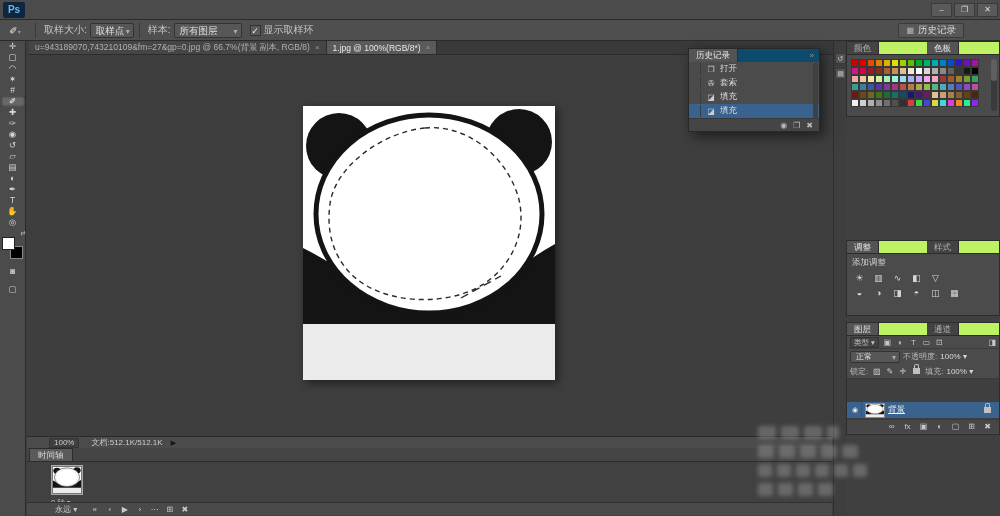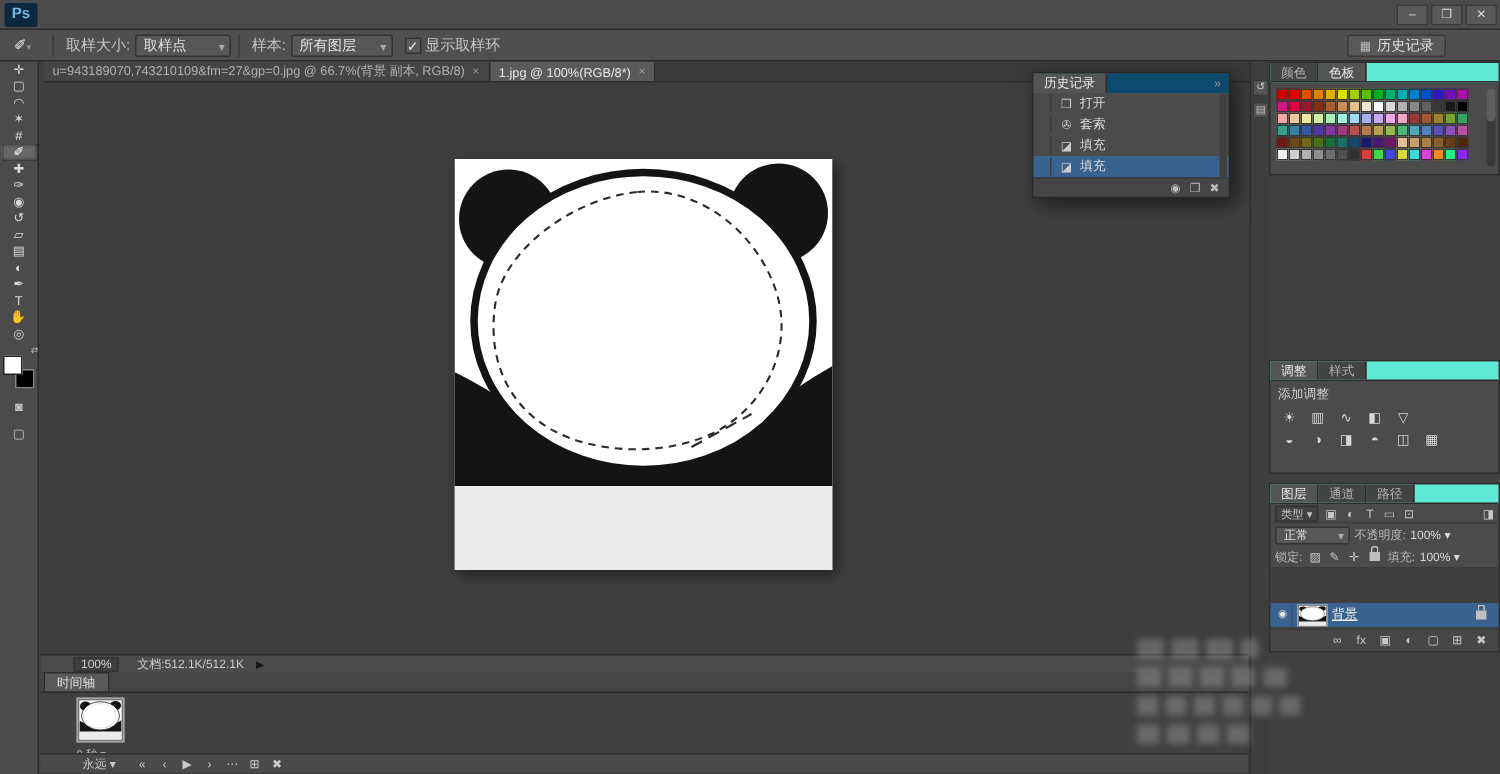--- a/index.html
+++ b/index.html
@@ -62,21 +62,21 @@
   .tr-btn { width:15px; text-align:center; }
 
   
   .dock-strip { position:absolute; left:833px; top:41px; width:13px; height:475px; background:#3e3e3e; border-left:1px solid #2e2e2e; z-index:4; }
   .dock-icon { width:11px; height:11px; margin:4px 1px; background:#545454; border:1px solid #3a3a3a; font-size:7px; line-height:9px; text-align:center; color:#ccc; }
   .dock-icon:first-child { margin-top:12px; }
 
   
   .right-col { position:absolute; left:846px; top:41px; width:154px; height:475px; background:#404040; z-index:4; }
   .panel { position:absolute; left:0; width:154px; background:#4b4b4b; border:1px solid #2d2d2d; }
-  .panel-tabs { height:13px; background:#5eead4; display:flex; border-bottom:1px solid #2c2c2c; }
+  .panel-tabs { height:13px; background:#bef264; display:flex; border-bottom:1px solid #2c2c2c;gap:48px; }
   .panel-tab { padding:0 7px; font-size:8.5px; line-height:13px; color:#b0b0b0; background:#434343; border-right:1px solid #2c2c2c; white-space:nowrap; }
   .panel-tab.active { background:#545454; color:#e8e8e8; }
 
   .swatch-grid { display:grid; grid-template-columns:repeat(16,8px); grid-auto-rows:8px; padding:4px 0 0 4px; }
   .swatch { width:8px; height:8px; border:1px solid #383838; }
   .v-scroll { position:absolute; right:2px; top:17px; width:6px; height:52px; background:#3a3a3a; border-radius:3px; }
   .v-thumb { width:6px; height:22px; background:#5f5f5f; border-radius:3px; }
 
   .adj-title { font-size:8.5px; color:#cfcfcf; padding:3px 5px 1px; }
   .adj-row { display:flex; padding:2px 3px 0; }
@@ -127,21 +127,21 @@
       <div class="win-btn">–</div>
       <div class="win-btn">❐</div>
       <div class="win-btn">✕</div>
     </div>
 </div>
 
 <div class="optionsbar">
   <div class="opt-tool"><span>✐</span><span class="caret">▾</span></div>
   <div class="opt-sep"></div>
   <span class="opt-label">取样大小:</span>
-  <div class="dropdown" style="width:64px">取样点</div>
+  <div class="dropdown" style="width:44px">取样点</div>
   <div class="opt-sep"></div>
   <span class="opt-label">样本:</span>
   <div class="dropdown" style="width:68px">所有图层</div>
   <span class="checkbox">✓</span>
   <span class="opt-label">显示取样环</span>
   <div class="workspace-btn">
     <span class="ws-icon">▦</span>
     <span>历史记录</span>
   </div>
 </div>

